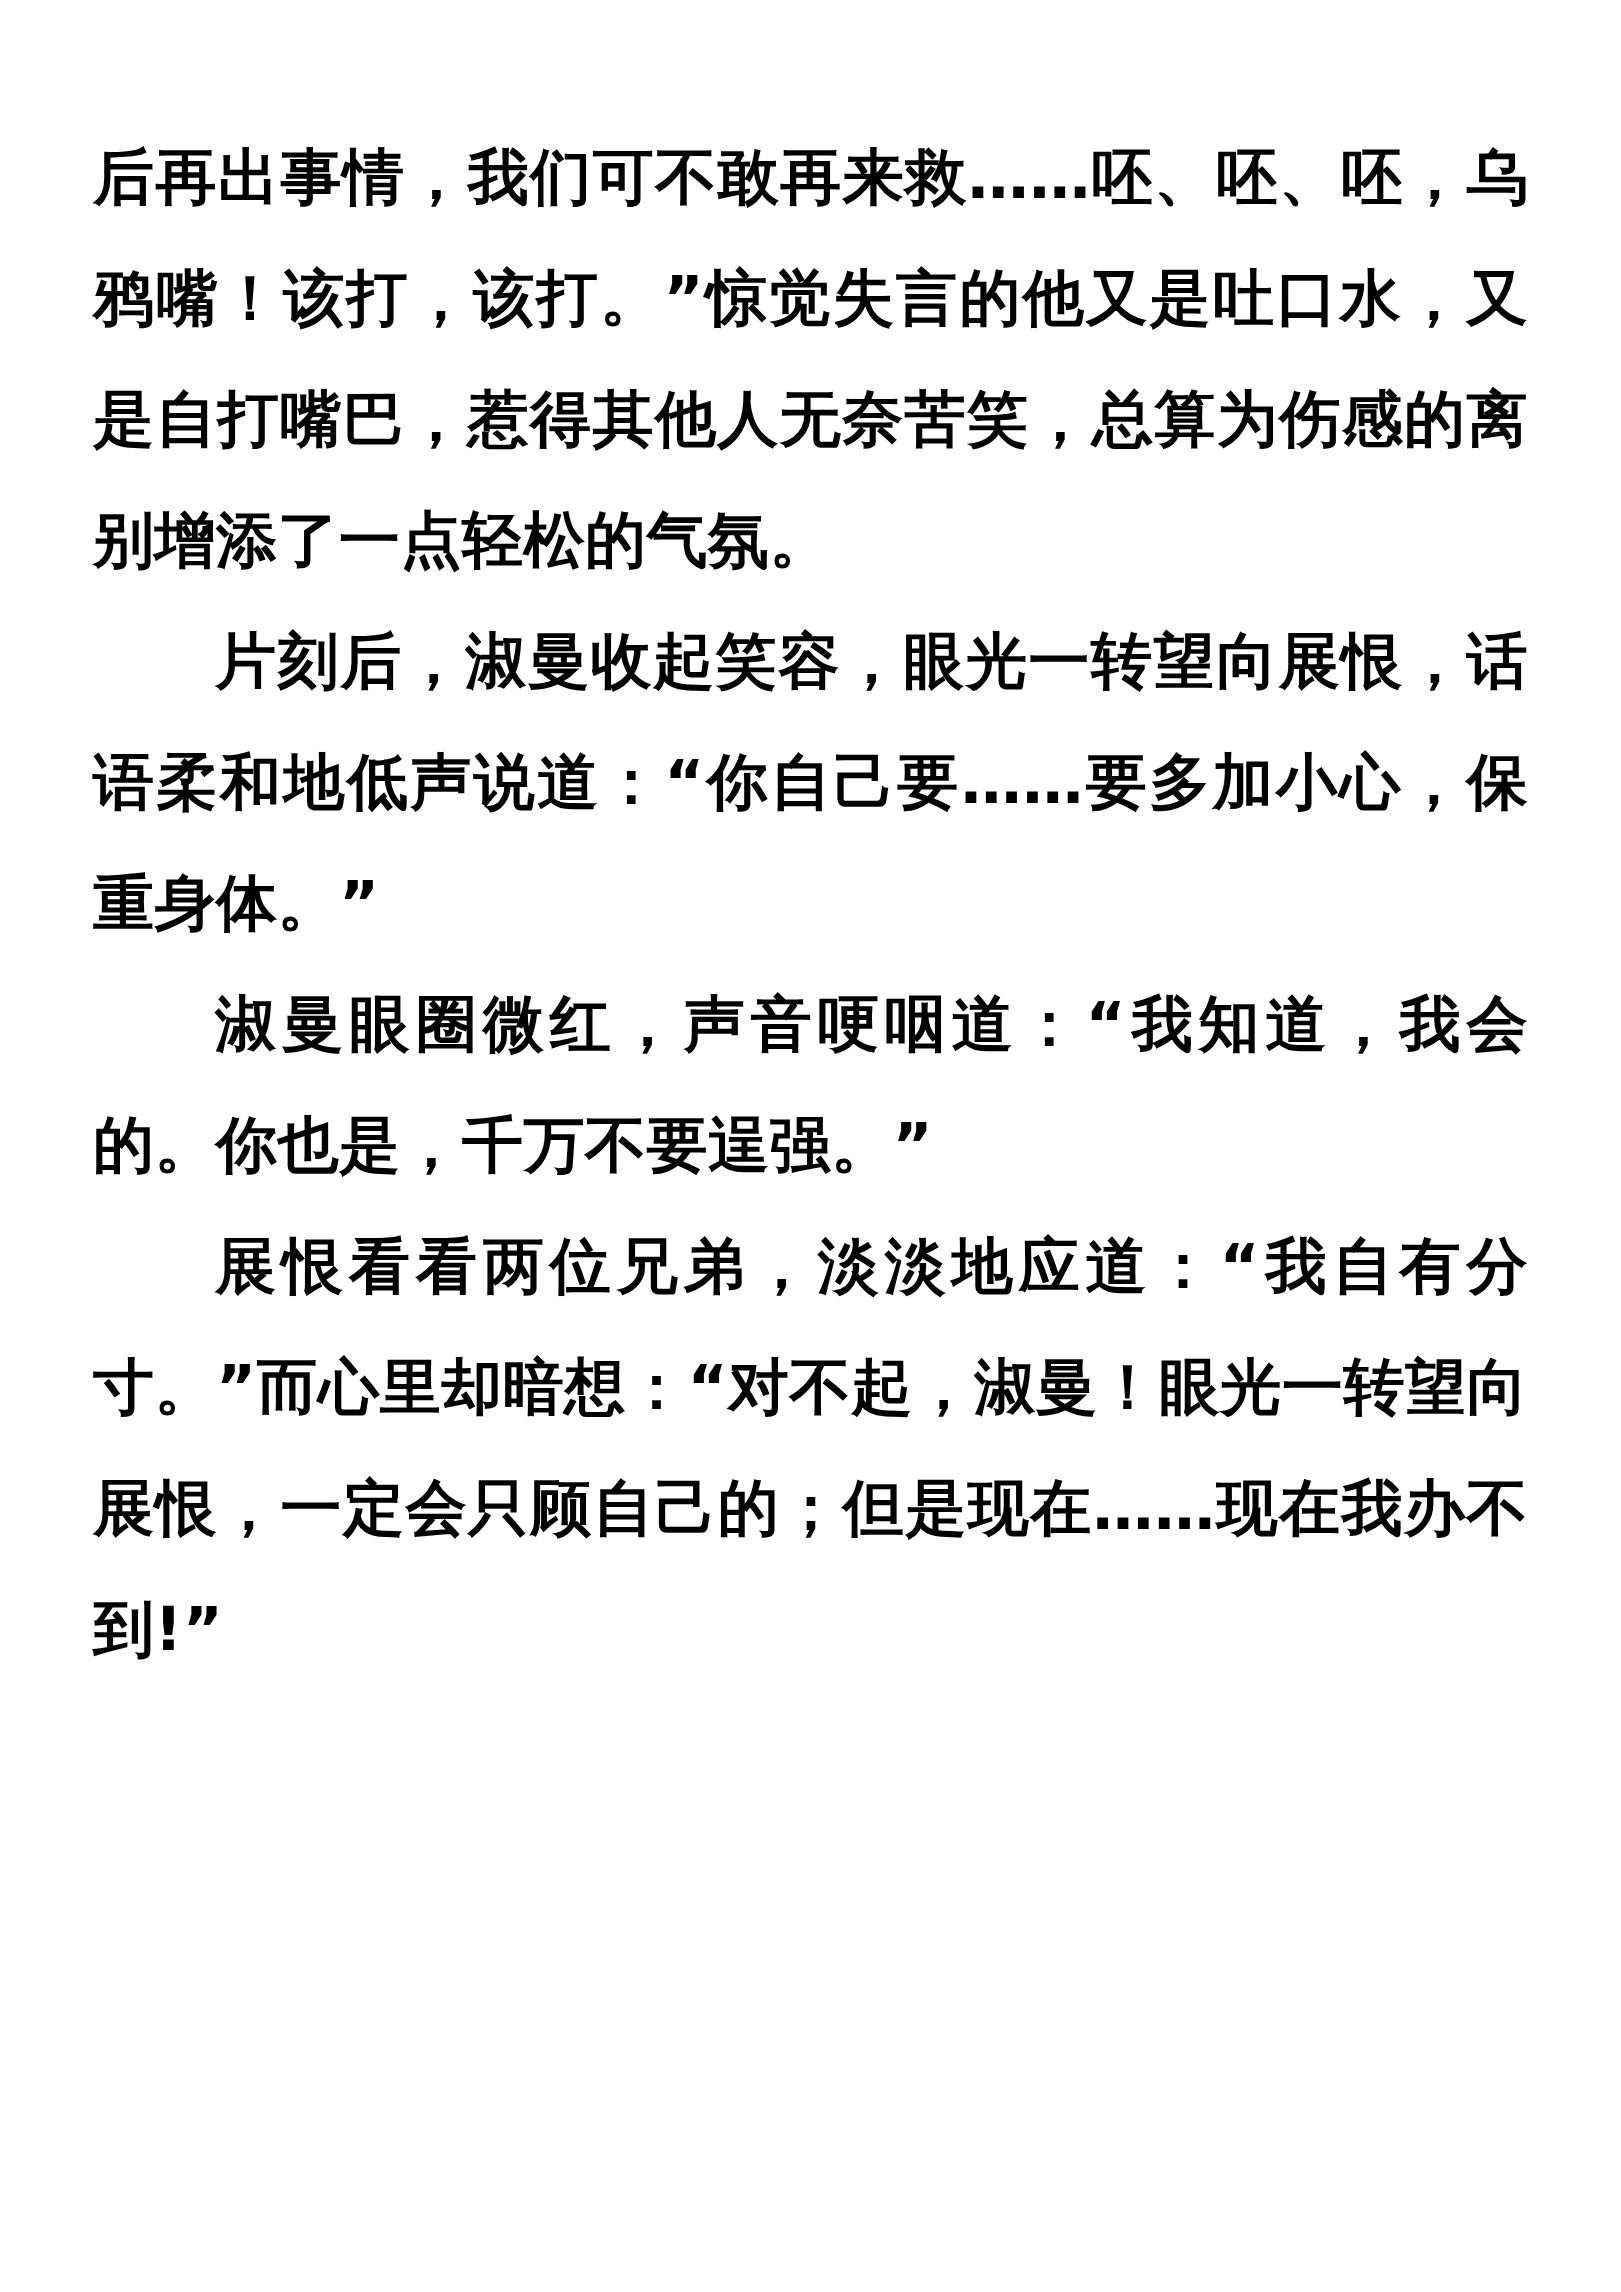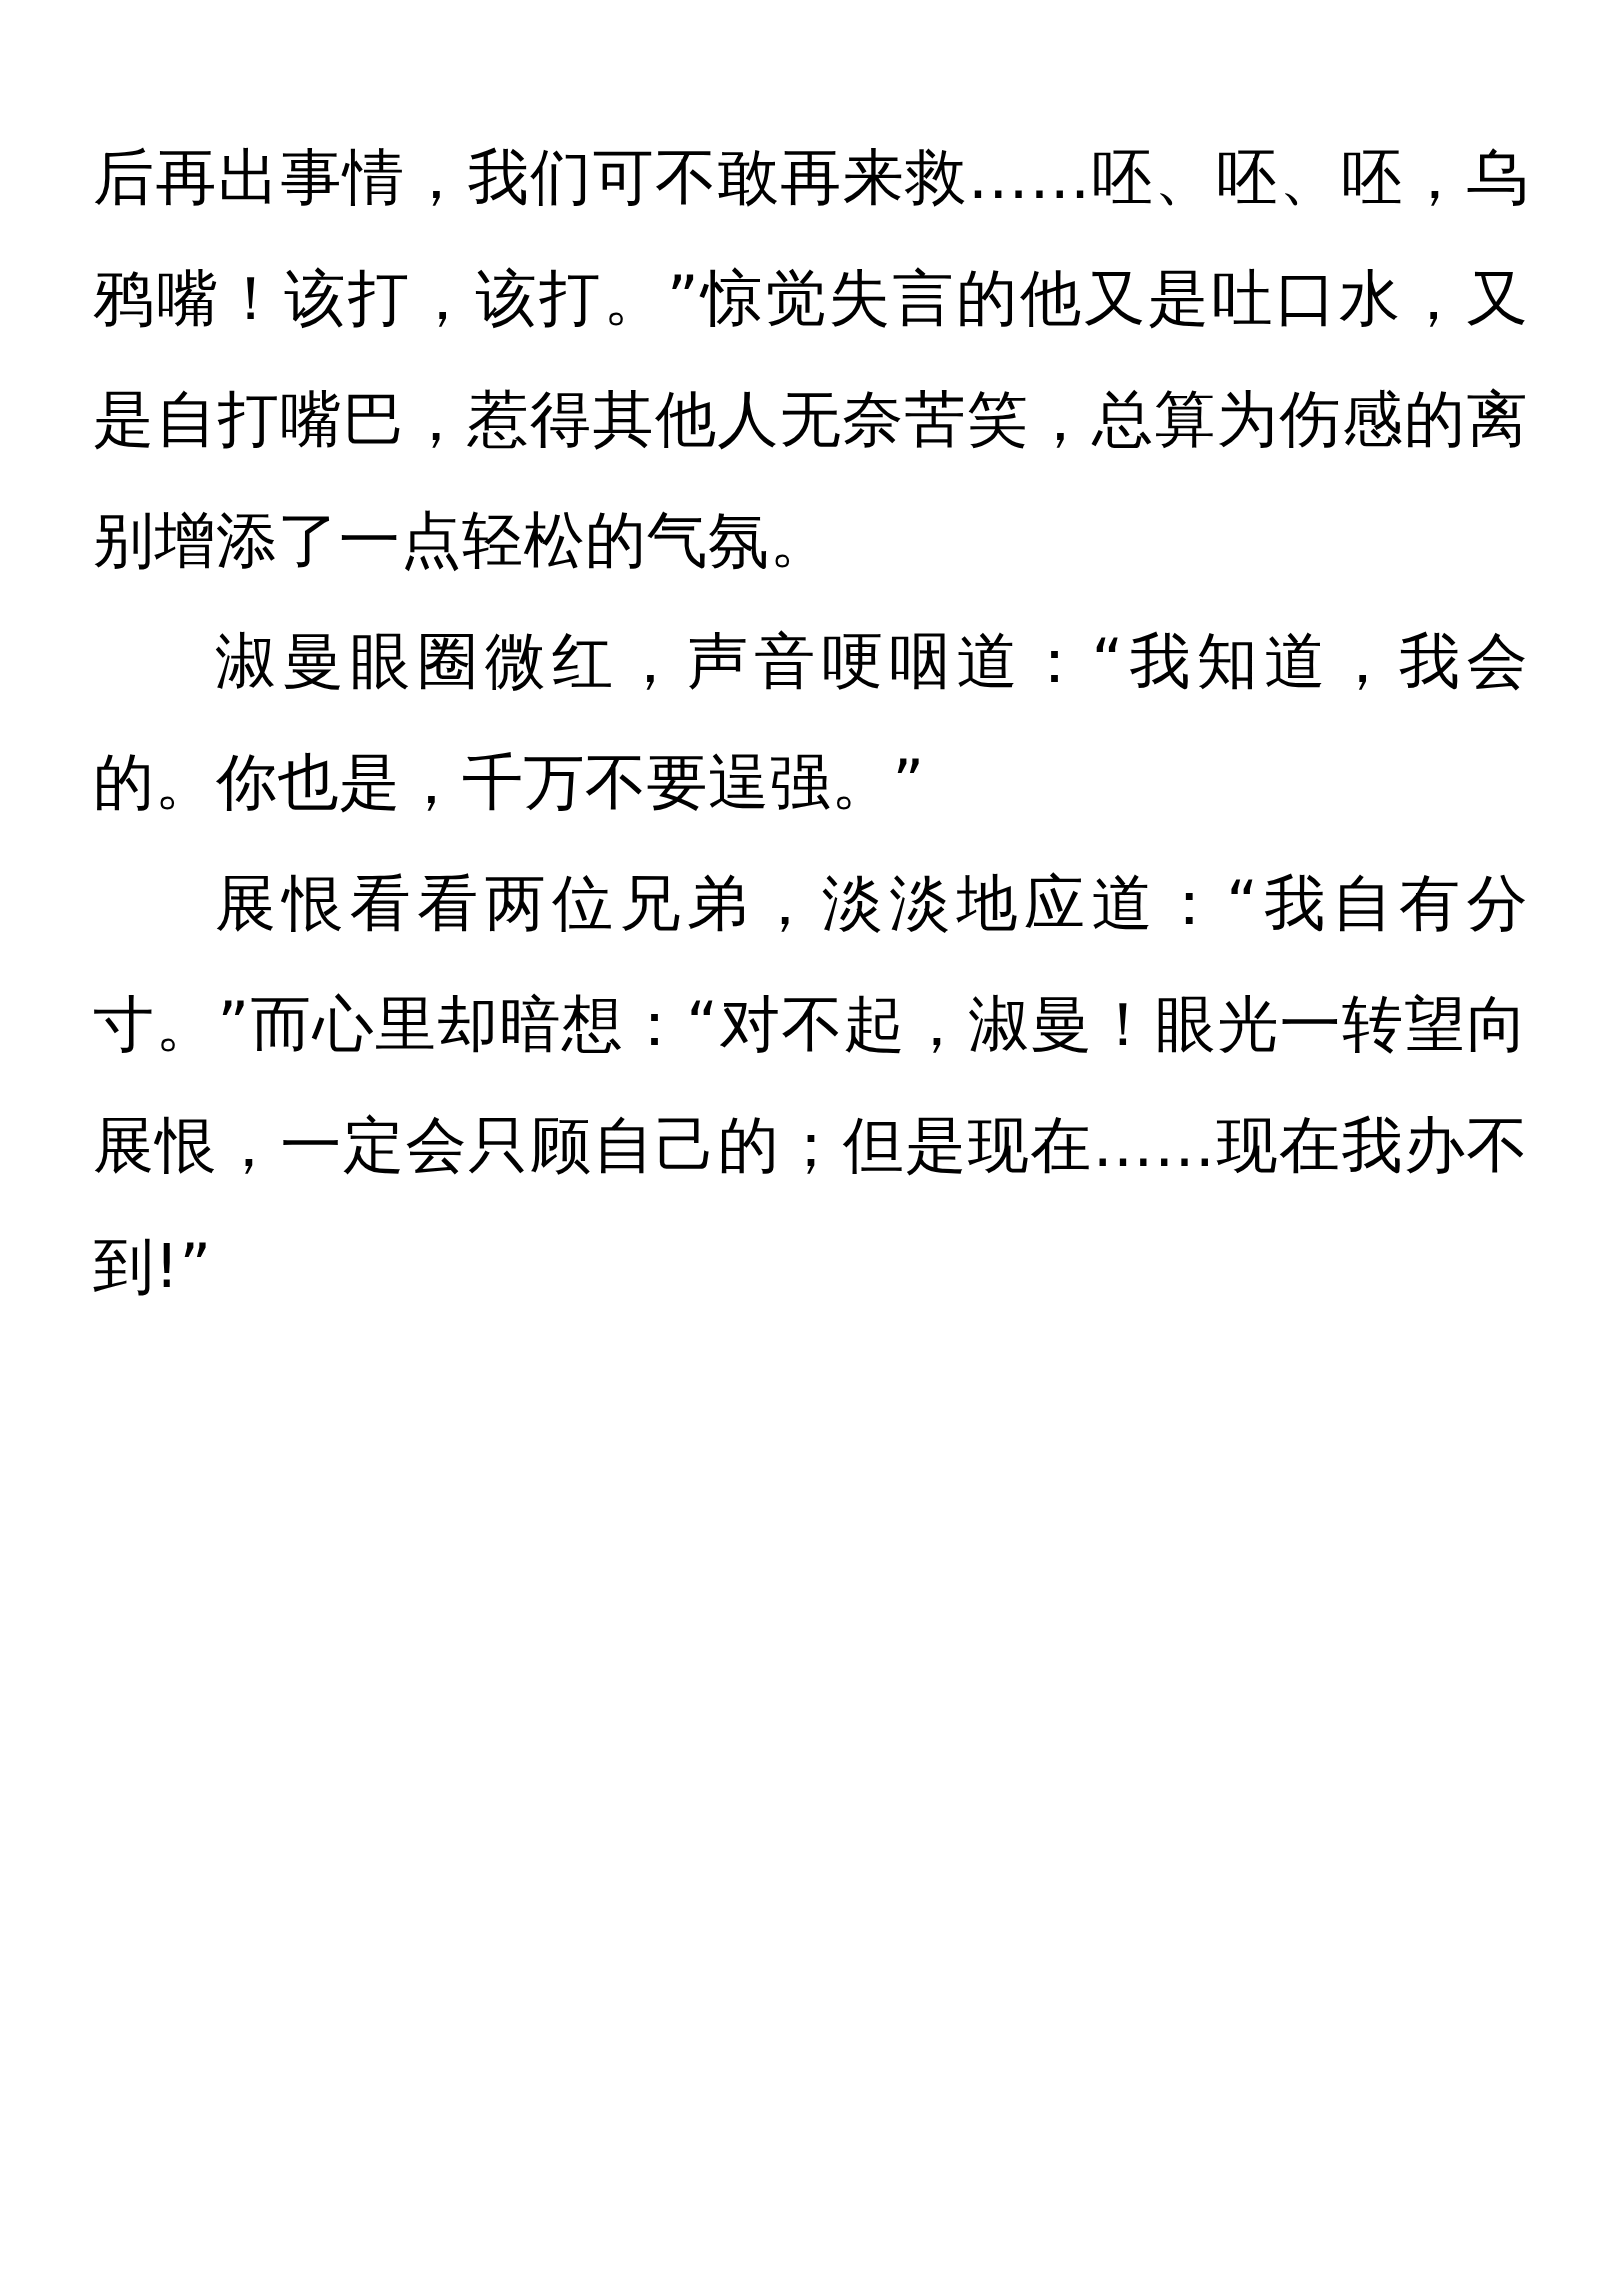--- a/index.html
+++ b/index.html
@@ -18,37 +18,38 @@
     box-sizing: border-box;
     width: 1621px;
     height: 2293px;
     background: #ffffff;
     padding: 116px 93px 0 93px;
     position: relative;
   }
   .text-body {
     font-size: 61px;
     line-height: 121px;
-    font-weight: 400;
+    font-weight: 700;
     letter-spacing: 0.5px;
     text-align: justify;
     text-justify: inter-character;
   }
   p {
     margin: 0;
     padding: 0;
     text-indent: 0;
   }
   p.indent {
     text-indent: 2em;
   }
 </style>
 </head>
 <body>
 
 <div class="page">
   <div class="text-body">
     <p class="cont">后再出事情，我们可不敢再来救……呸、呸、呸，乌鸦嘴！该打，该打。”惊觉失言的他又是吐口水，又是自打嘴巴，惹得其他人无奈苦笑，总算为伤感的离别增添了一点轻松的气氛。</p>
+    <p class="indent">片刻后，淑曼收起笑容，眼光一转望向展恨，话语柔和地低声说道：“你自己要……要多加小心，保重身体。”</p>
     <p class="indent">淑曼眼圈微红，声音哽咽道：“我知道，我会的。你也是，千万不要逞强。”</p>
     <p class="indent">展恨看看两位兄弟，淡淡地应道：“我自有分寸。”而心里却暗想：“对不起，淑曼！眼光一转望向展恨，一定会只顾自己的；但是现在……现在我办不到!”</p>
   </div>
 </div>
 
 
 </body></html>

